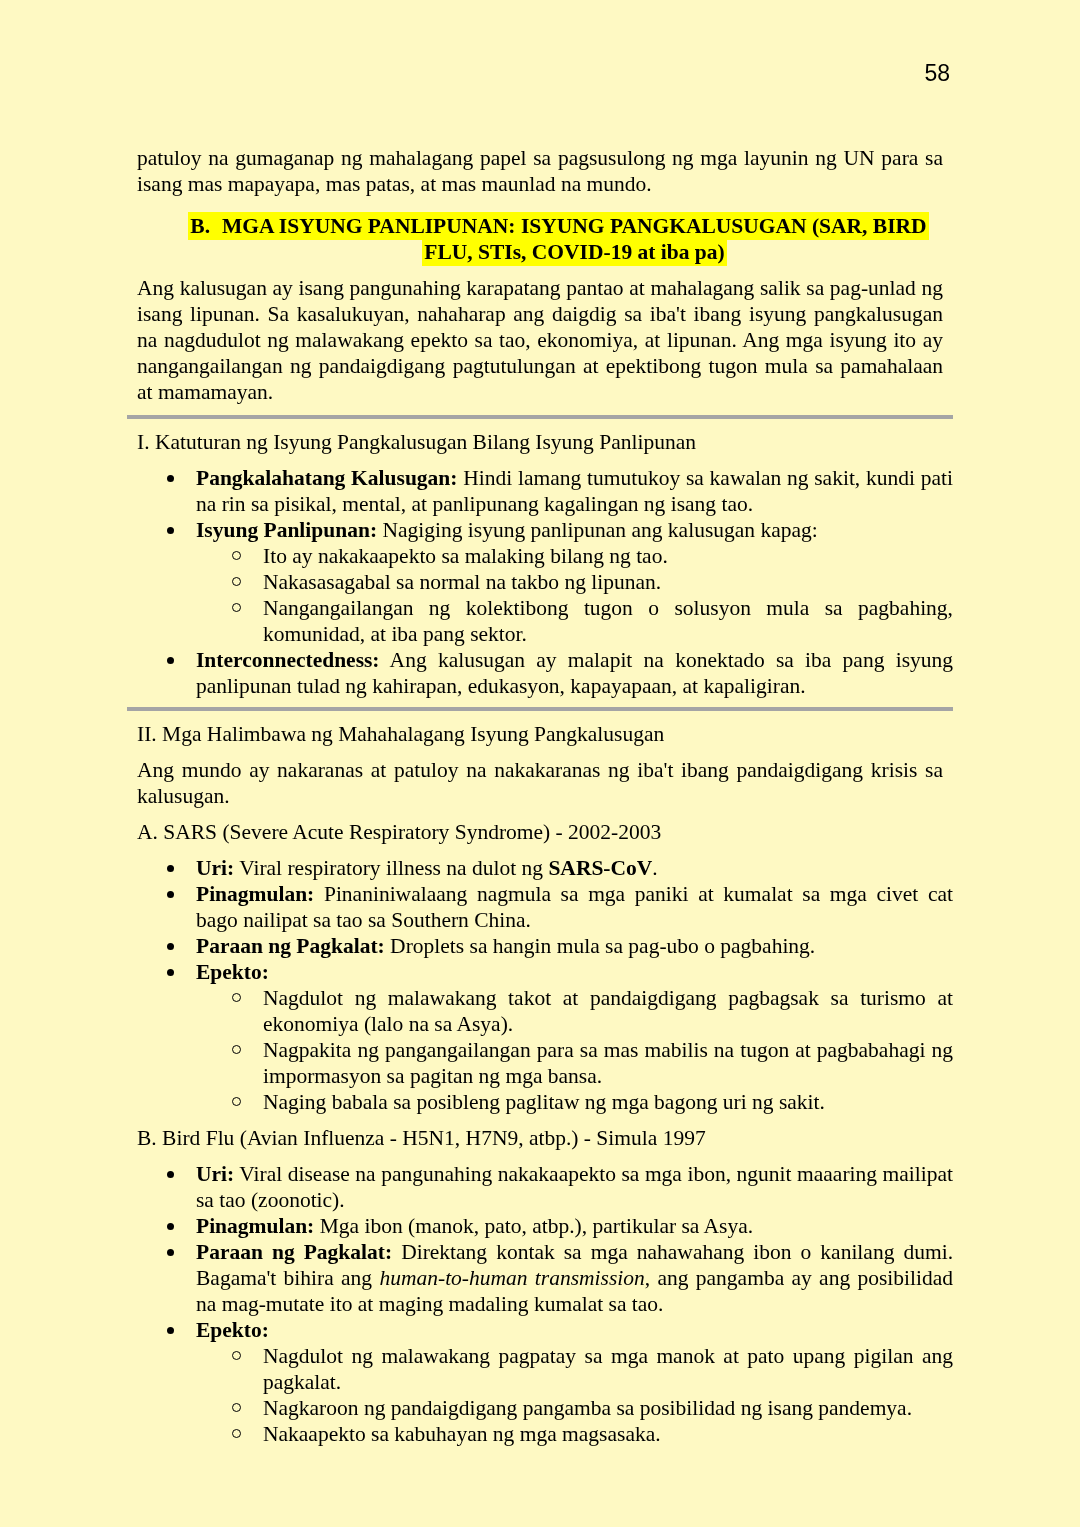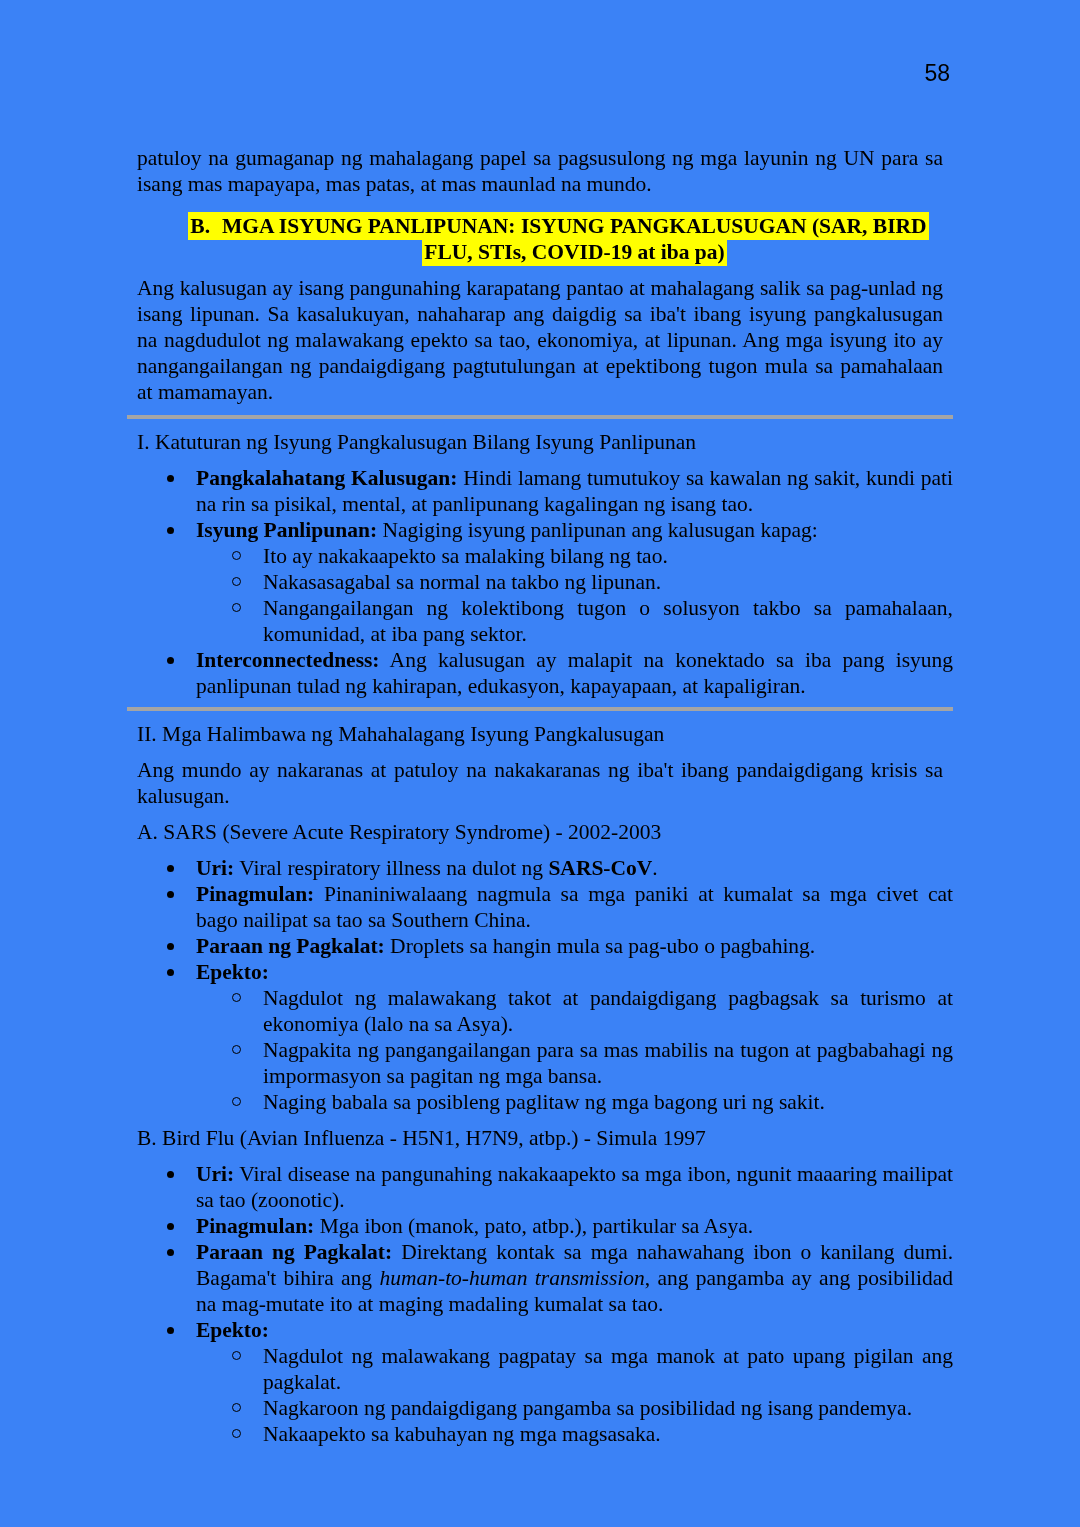--- a/index.html
+++ b/index.html
@@ -1,21 +1,21 @@
 <!DOCTYPE html>
 <html><head>
 <meta charset="utf-8">
 <style>
   * { box-sizing: border-box; }
   html, body { margin: 0; padding: 0; background: #ffffff; }
   .page {
     position: relative;
     width: 1080px;
     height: 1527px;
-    background: #3b82f6;
+    background: #fef9c3;
     color: #000000;
     font-family: "Liberation Serif", "DejaVu Serif", serif;
     font-size: 21.5px;
     line-height: 26px;
     overflow: hidden;
   }
   .page-number {
     position: absolute;
     top: 60px;
     right: 130px;
@@ -108,21 +108,21 @@
     <div class="li l2">
       <span class="circ"></span>
       <span>Ito ay nakakaapekto sa malaking bilang ng tao.</span>
     </div>
     <div class="li l2">
       <span class="circ"></span>
       <span>Nakasasagabal sa normal na takbo ng lipunan.</span>
     </div>
     <div class="li l2">
       <span class="circ"></span>
-      <span>Nangangailangan ng kolektibong tugon o solusyon takbo sa pamahalaan, komunidad, at iba pang sektor.</span>
+      <span>Nangangailangan ng kolektibong tugon o solusyon mula sa pagbahing, komunidad, at iba pang sektor.</span>
     </div>
 
     <div class="li l1">
       <span class="dot"></span>
       <strong>Interconnectedness:</strong>
       <span>Ang kalusugan ay malapit na konektado sa iba pang isyung panlipunan tulad ng kahirapan, edukasyon, kapayapaan, at kapaligiran.</span>
     </div>
 
     <div class="divider"></div>
 

